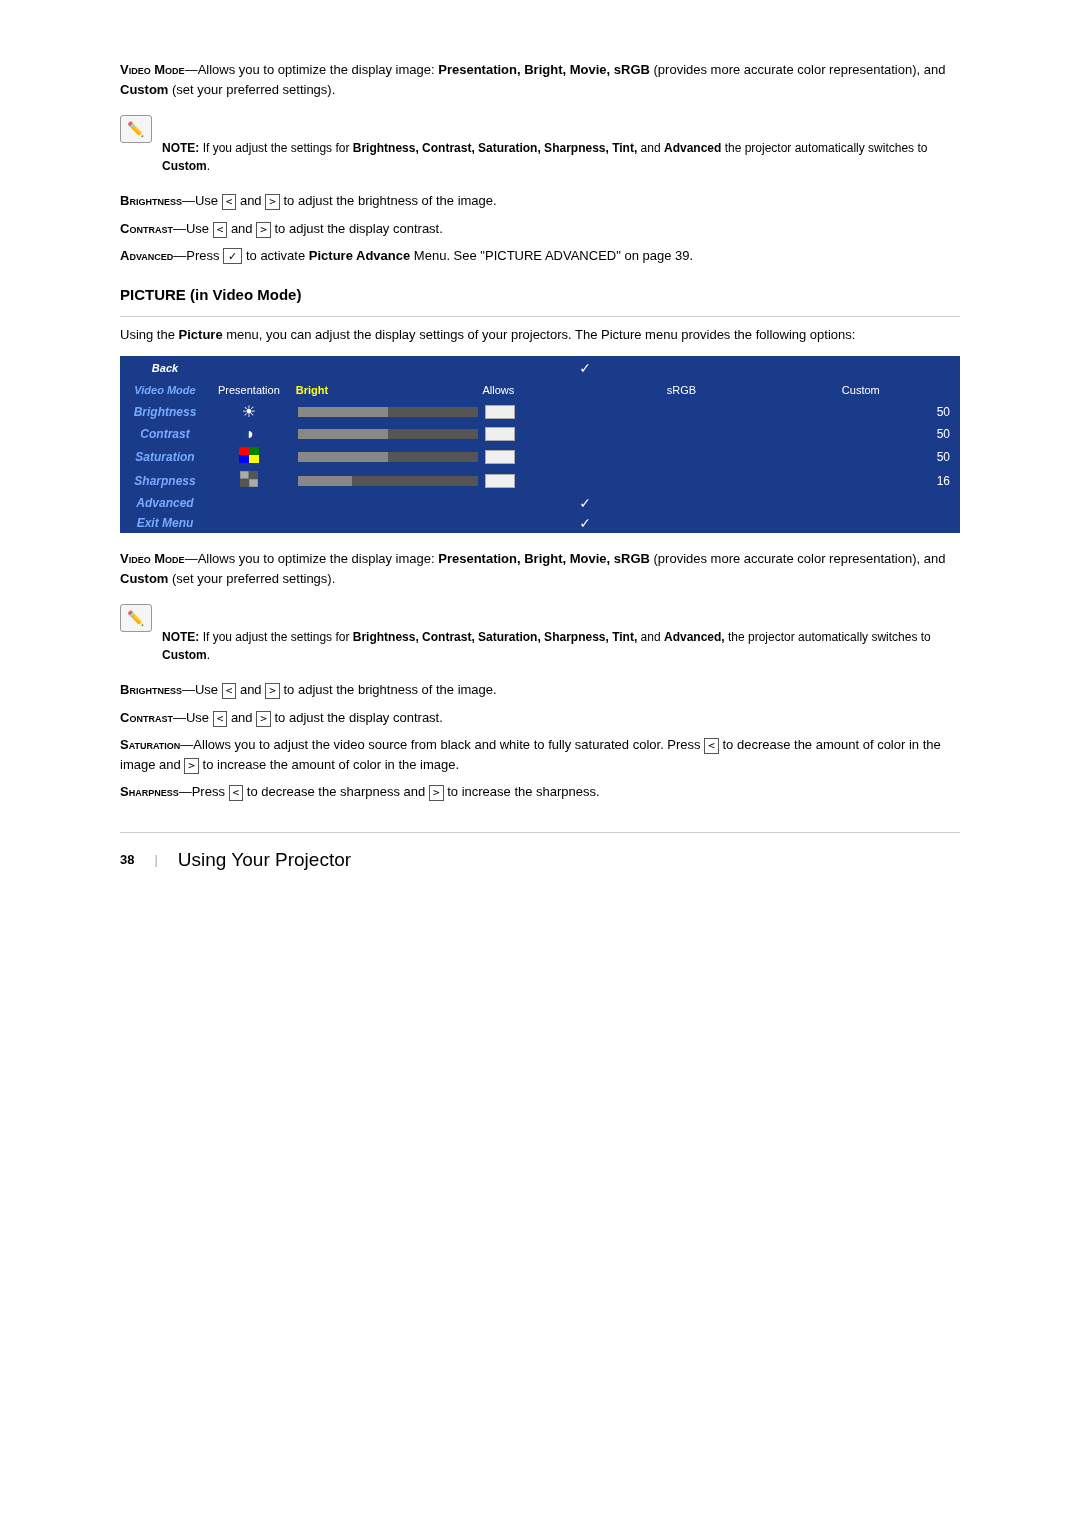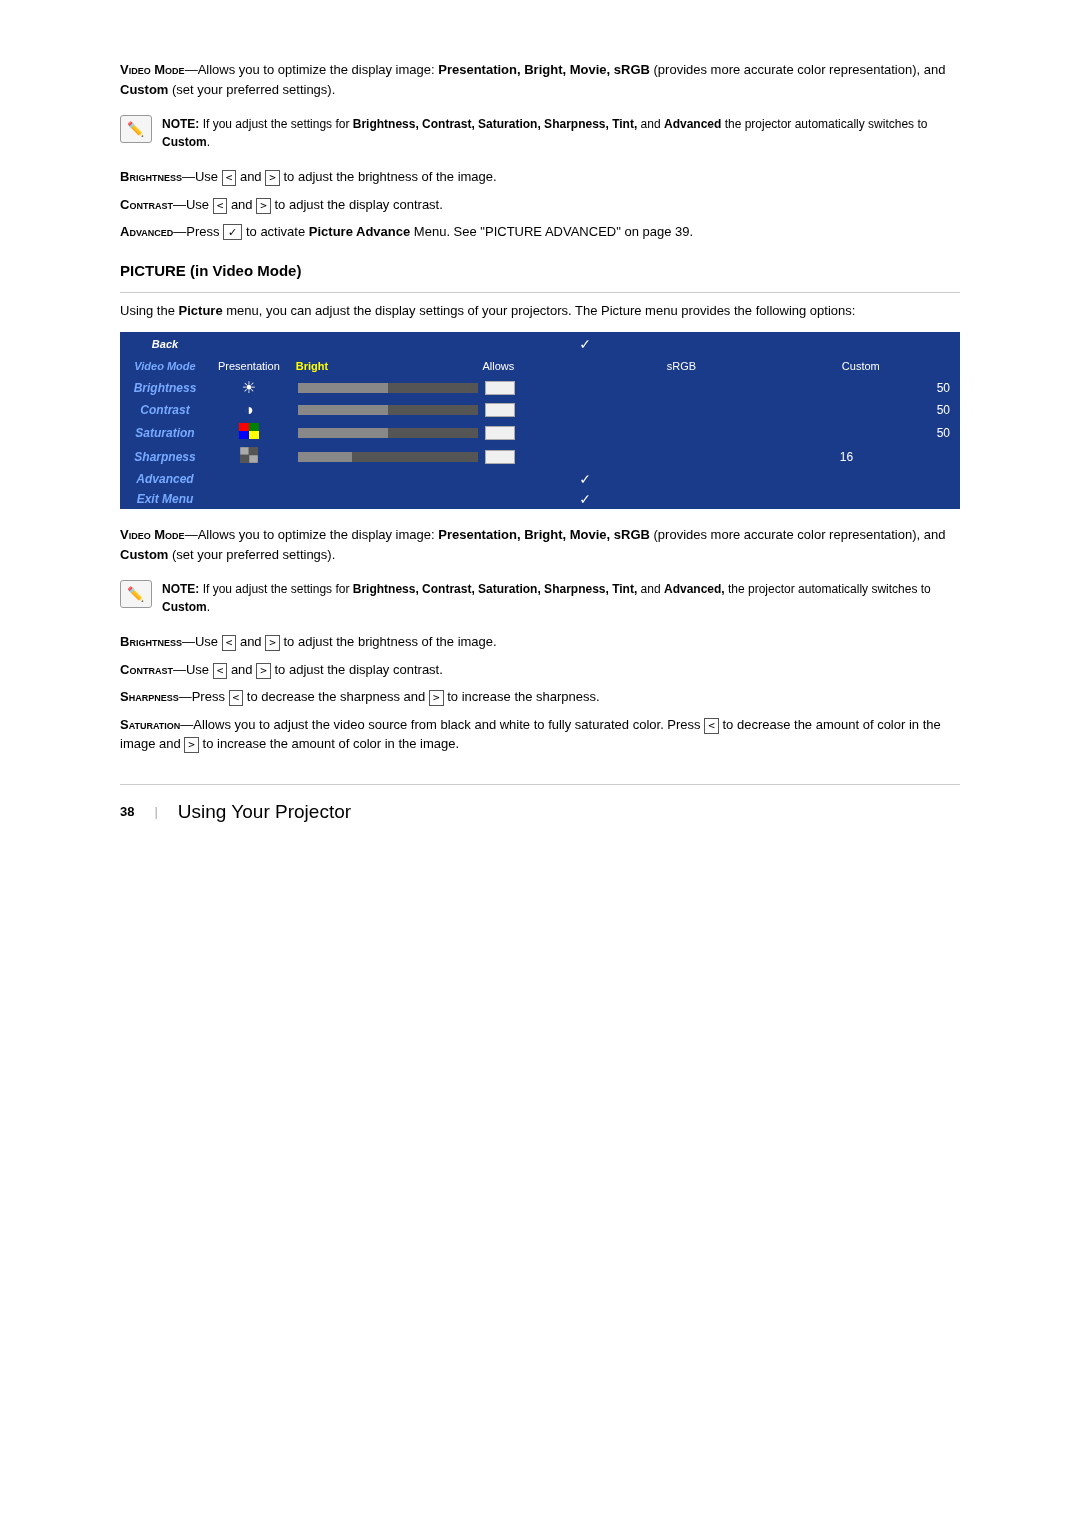--- a/index.html
+++ b/index.html
@@ -43,20 +43,21 @@
       justify-content: center;
       font-size: 14px;
       flex-shrink: 0;
       margin-top: 0px;
       background: #f5f5f5;
     }
 
     .note-text {
       font-size: 12px;
       line-height: 1.5;
+      margin-top: 24px;
     }
 
     .note-label {
       font-weight: bold;
     }
 
     h2.section-title {
       font-size: 15px;
       font-weight: bold;
       margin: 20px 0 8px 0;
@@ -274,21 +275,21 @@
           <rect x="0" y="8" width="9" height="8" fill="#555" stroke="#555" stroke-width="0.5"></rect>
           <rect x="9" y="8" width="9" height="8" fill="#aaa" stroke="#555" stroke-width="0.5"></rect>
         </svg>
       </td>
       <td colspan="3">
         <span class="slider-bar">
           <span class="slider-fill" style="width:30%;"></span>
         </span>
         <span class="value-box"></span>
       </td>
-      <td style="color:#fff; text-align:left; padding-right:10px;">16</td>
+      <td style="color:#fff; text-align:right; padding-right:10px;">16</td>
     </tr>
 
 
     <tr class="menu-row-data">
       <td class="row-label">Advanced</td>
       <td colspan="5" style="text-align:center;"><span class="checkmark">✓</span></td>
     </tr>
 
     <tr class="menu-row-data">
       <td class="row-label">Exit Menu</td>
@@ -318,33 +319,33 @@
 
   <p>
     <span class="small-caps">Contrast</span><span>—Use</span>
     <span class="arrow-btn">&lt;</span>
     <span>and</span>
     <span class="arrow-btn">&gt;</span>
     <span>to adjust the display contrast.</span>
   </p>
 
   <p>
+    <span class="small-caps">Saturation</span><span>—Allows you to adjust the video source from black and white to fully saturated color. Press</span>
+    <span class="arrow-btn">&lt;</span>
+    <span>to decrease the amount of color in the image and</span>
+    <span class="arrow-btn">&gt;</span>
+    <span>to increase the amount of color in the image.</span>
+  </p>
+
+  <p>
     <span class="small-caps">Sharpness</span><span>—Press</span>
     <span class="arrow-btn">&lt;</span>
     <span>to decrease the sharpness and</span>
     <span class="arrow-btn">&gt;</span>
     <span>to increase the sharpness.</span>
-  </p>
-
-  <p>
-    <span class="small-caps">Saturation</span><span>—Allows you to adjust the video source from black and white to fully saturated color. Press</span>
-    <span class="arrow-btn">&lt;</span>
-    <span>to decrease the amount of color in the image and</span>
-    <span class="arrow-btn">&gt;</span>
-    <span>to increase the amount of color in the image.</span>
   </p>
 
   <div class="footer-bar">
     <span class="page-number">38</span>
     <span style="color:#aaa;">|</span>
     <span class="page-label">Using Your Projector</span>
   </div>
 
 </div>
 

